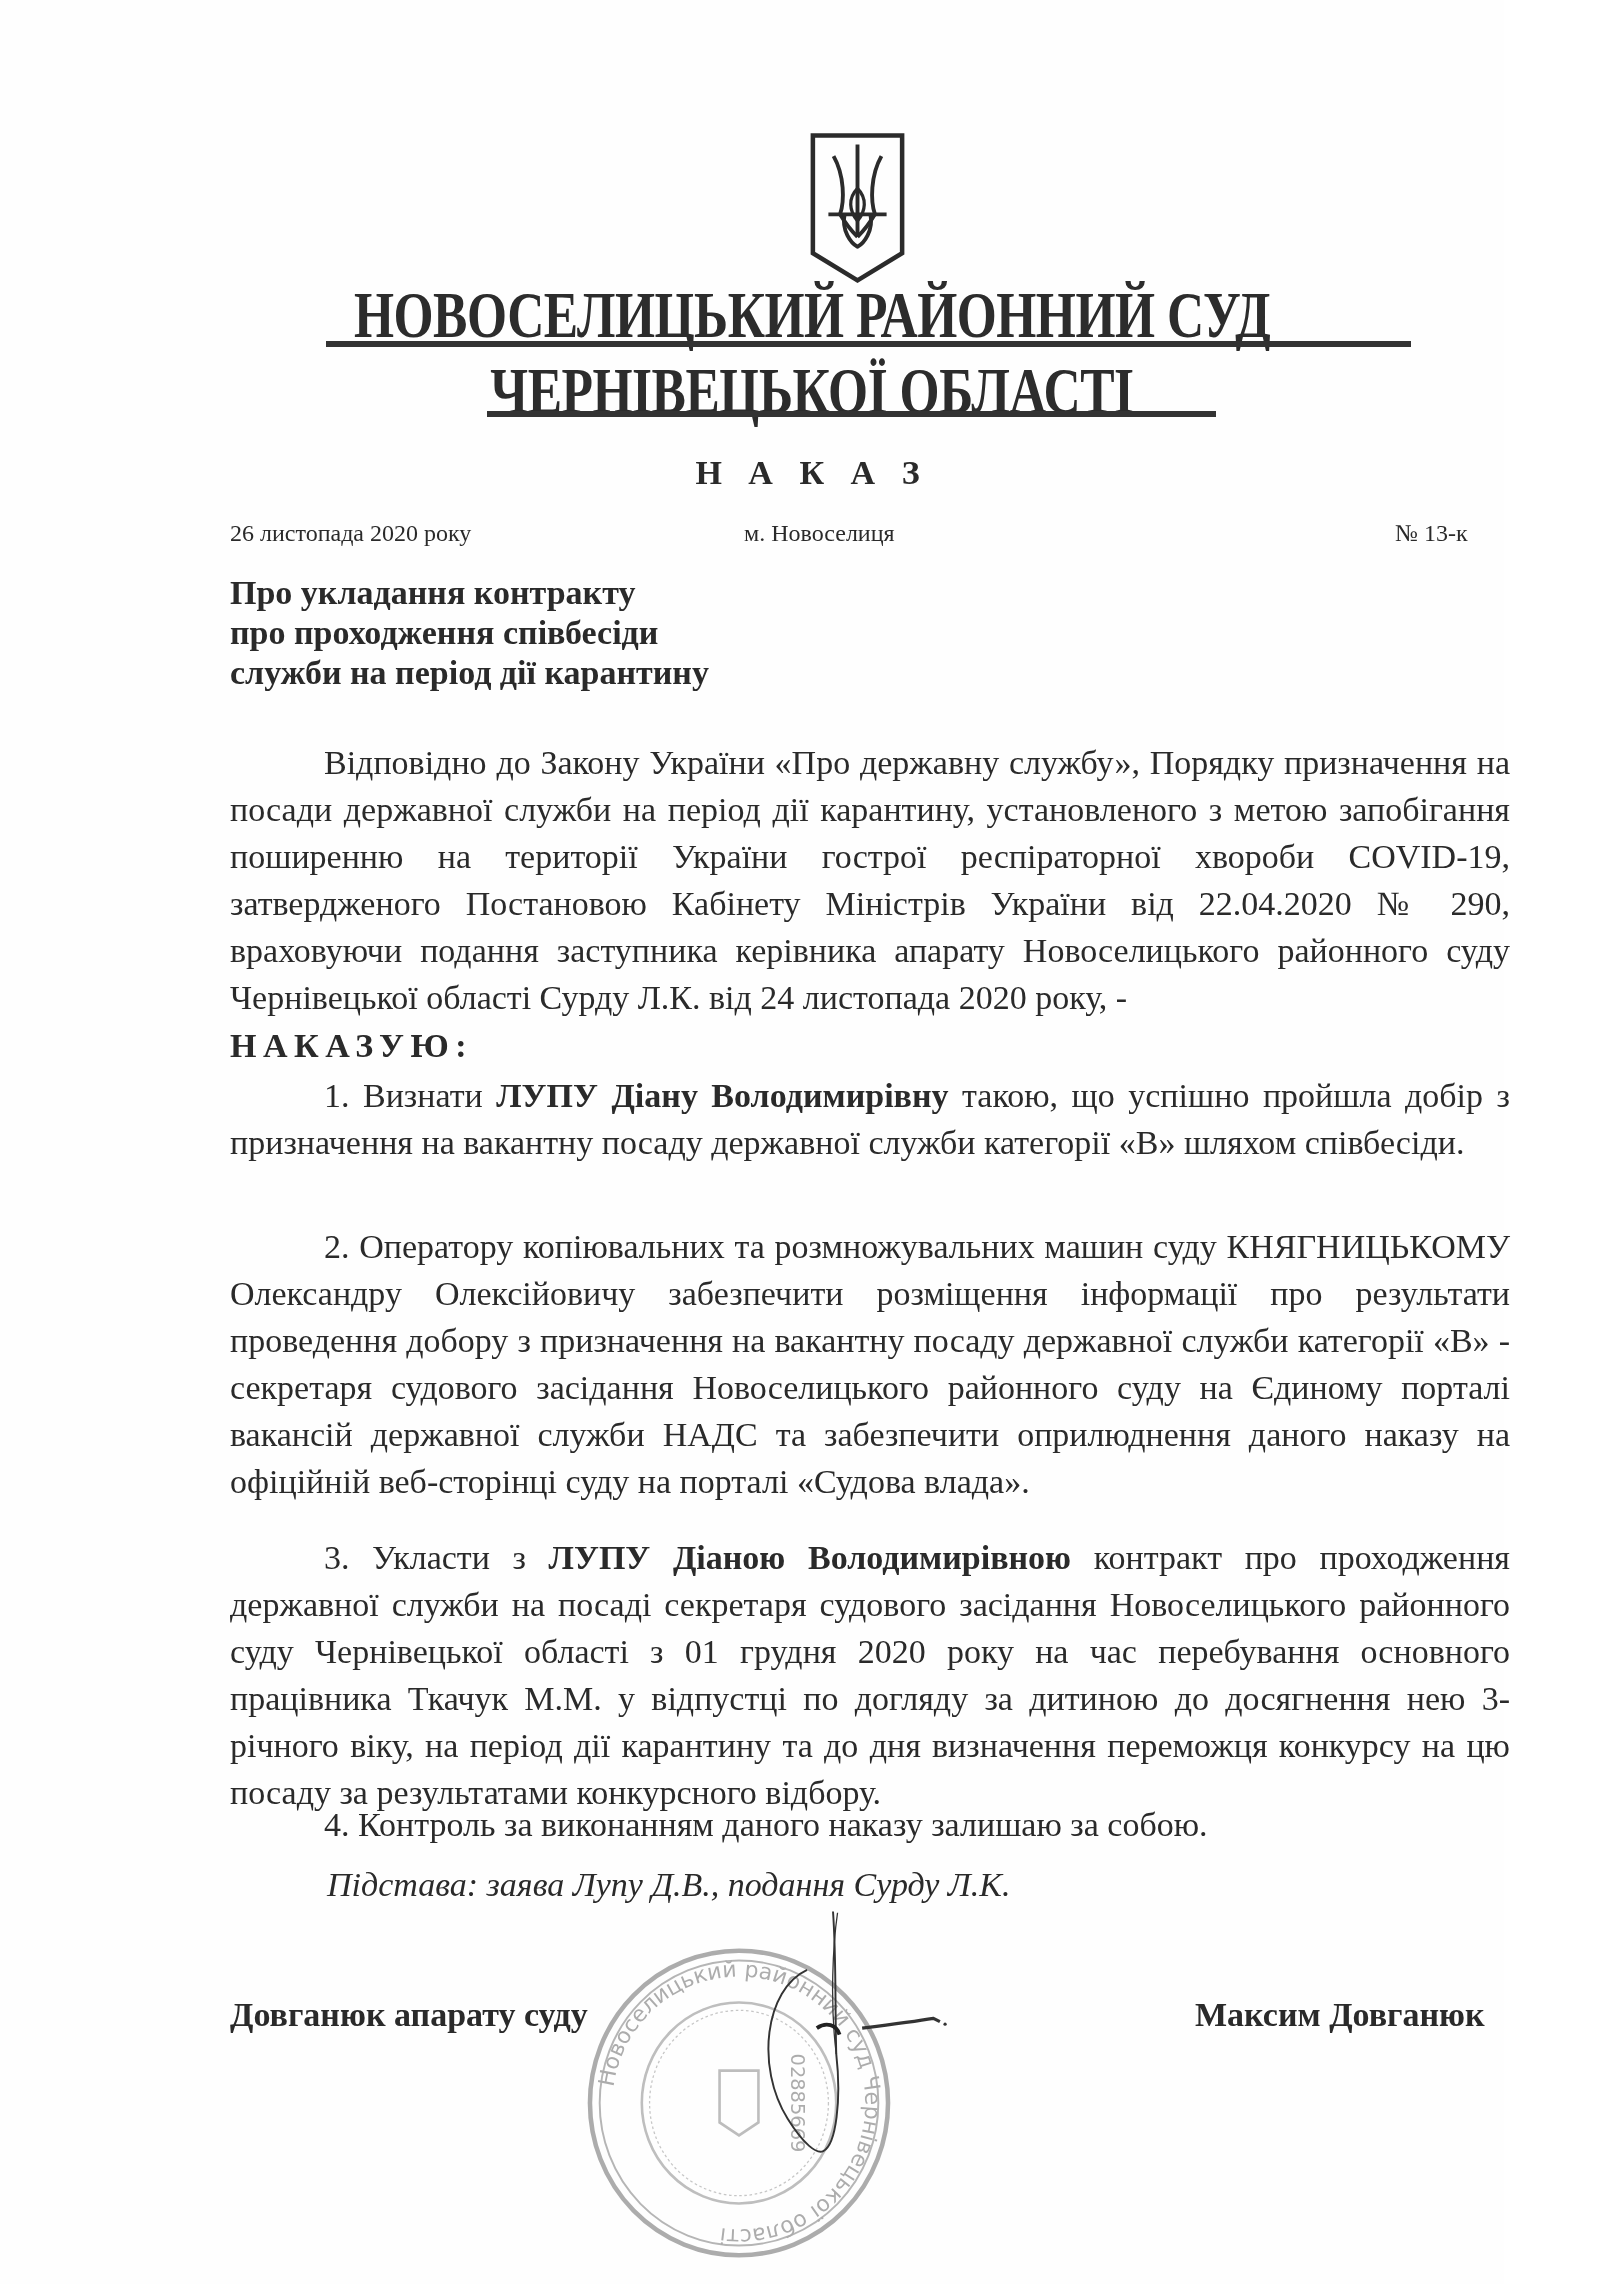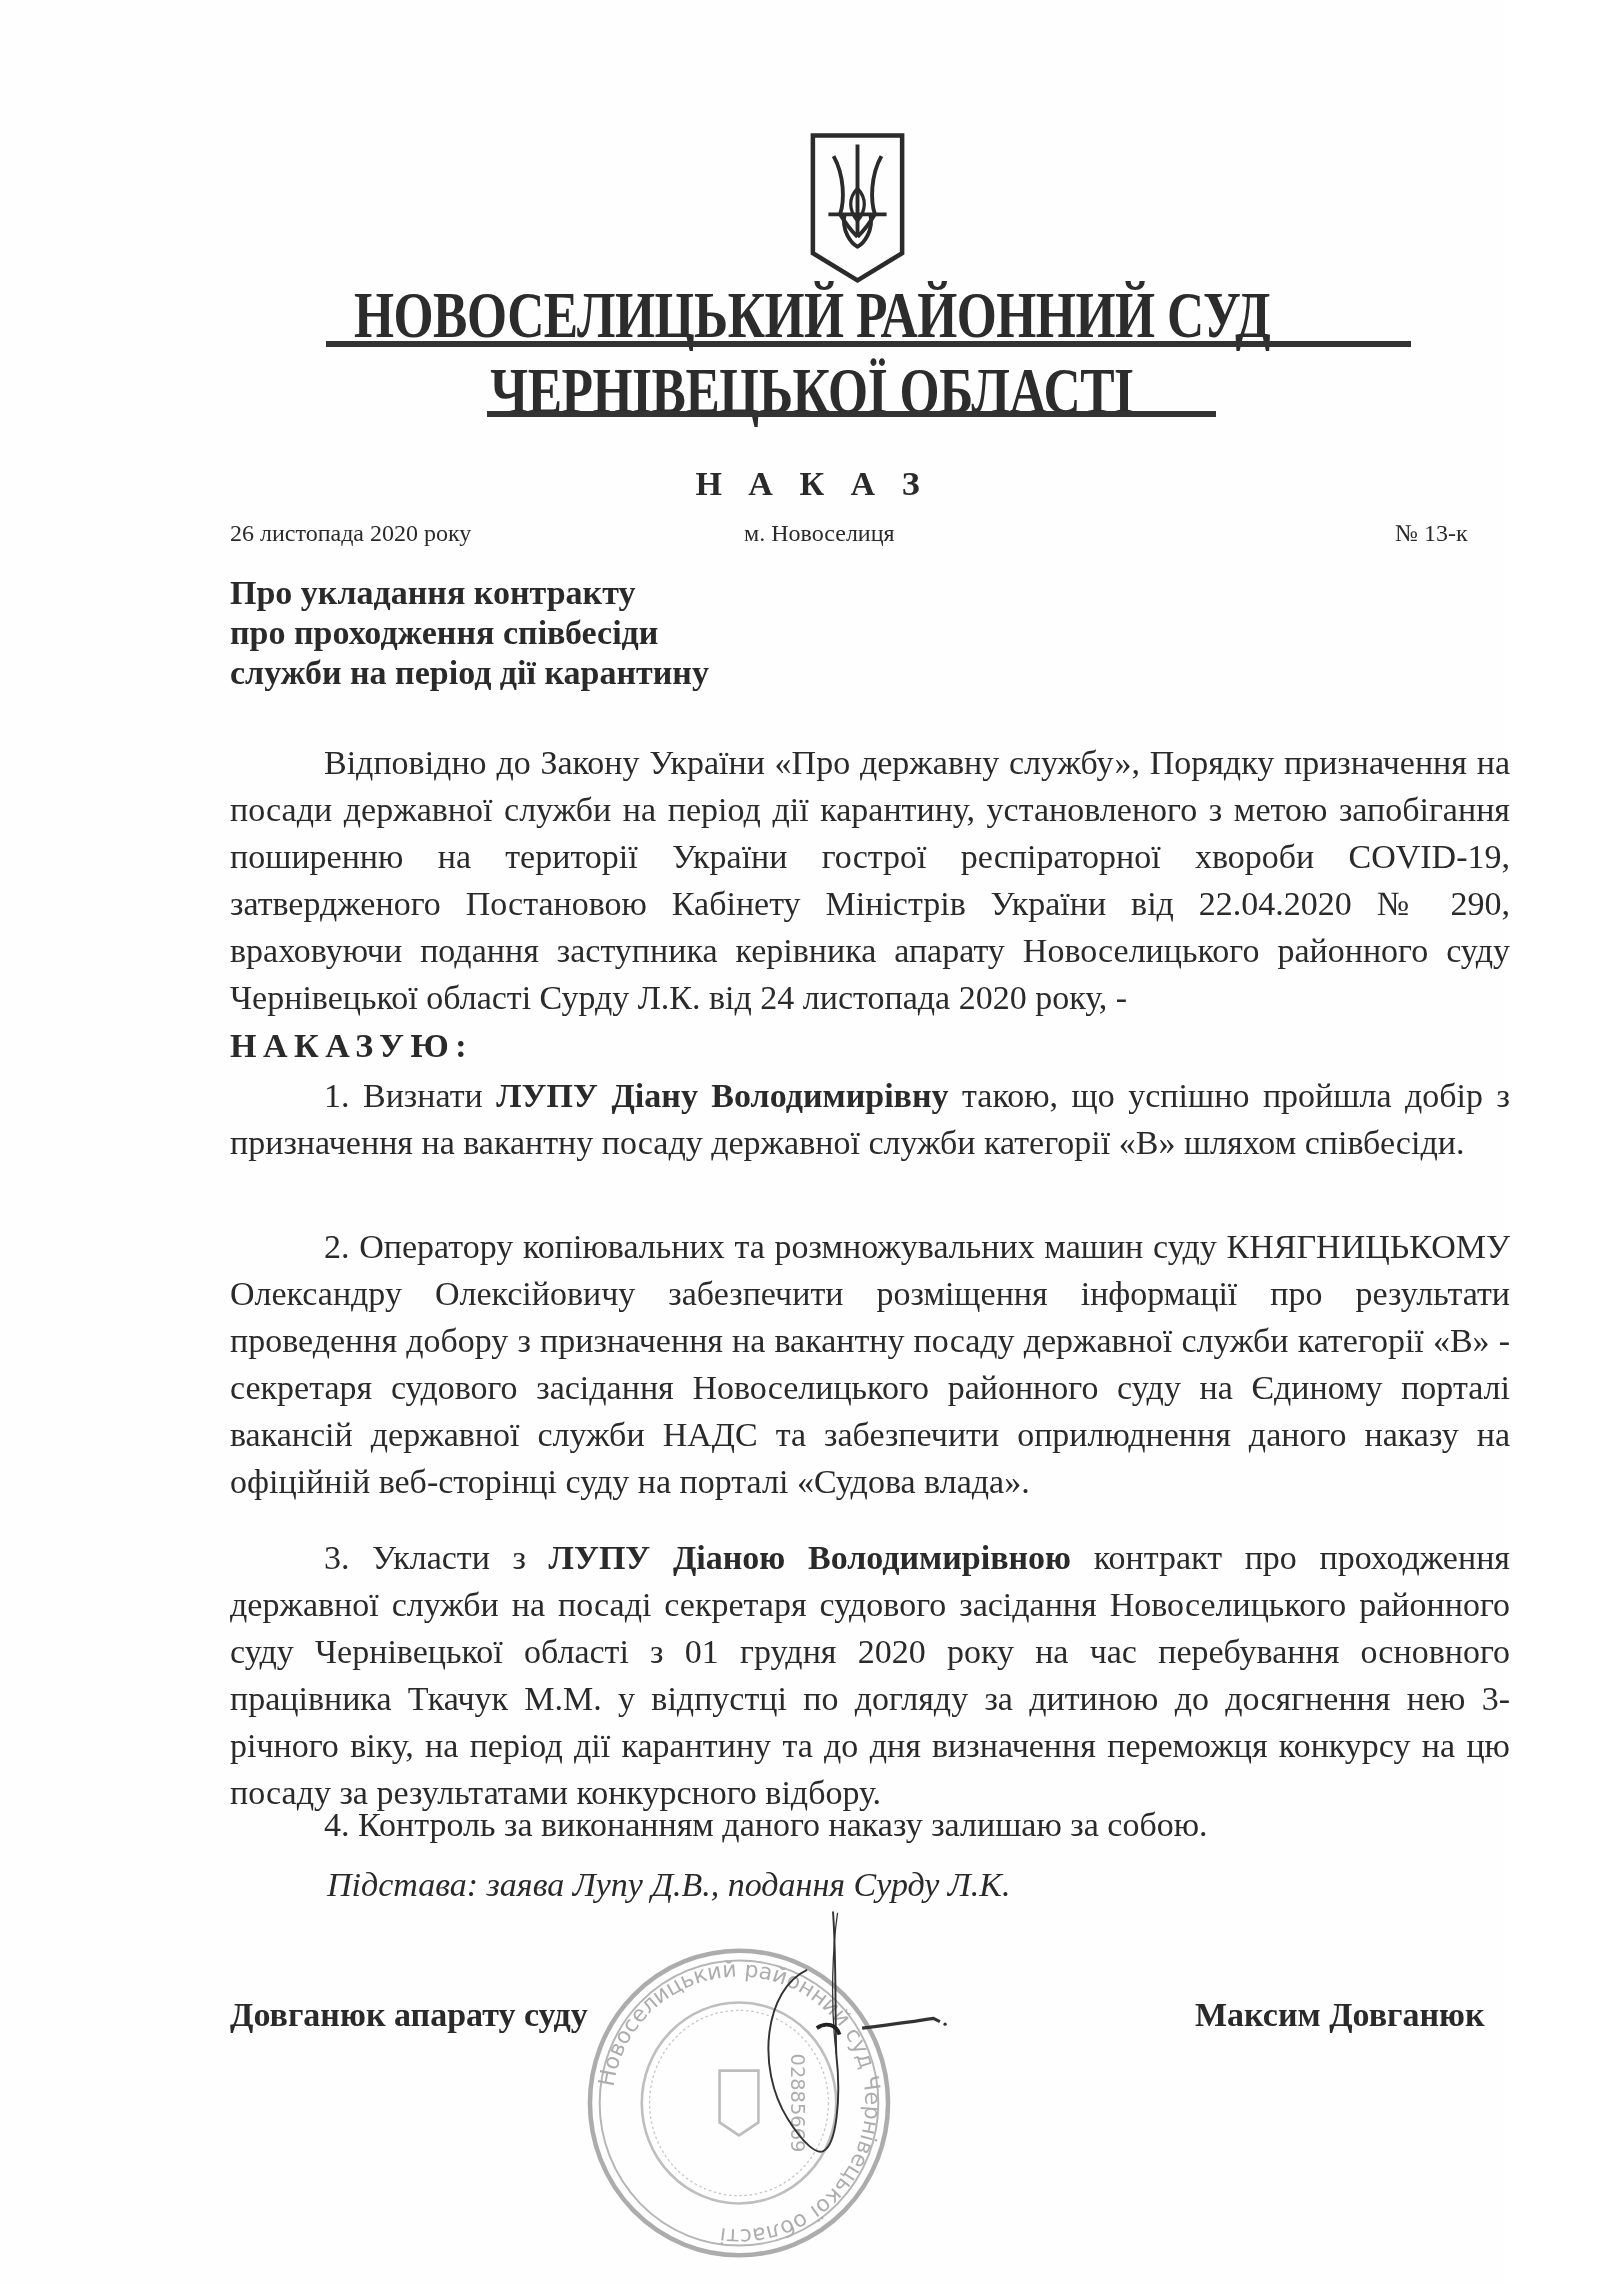--- a/index.html
+++ b/index.html
@@ -20,21 +20,21 @@
     transform: scaleX(0.78); transform-origin: center;
   }
   .court-line1 { top: 277px; }
   .court-line2 { top: 353px; }
   .underline { position: absolute; height: 5.8px; background: #333; }
   .ul1 { left: 326px; width: 1085px; top: 341px; }
   .ul2 { left: 487px; width: 729px; top: 411px; }
 
   .order-title {
     position: absolute; left: 0; width: 1624px; top: 454px; text-align: center;
-    font-weight: bold; font-size: 34px; letter-spacing: 9px; margin-top: 11px;
+    font-weight: bold; font-size: 34px; letter-spacing: 9px;
   }
   .meta-line { position: absolute; top: 520px; font-size: 24px; }
   .meta-date { left: 230px; }
   .meta-city { left: 744px; }
   .meta-num { left: 1383px; margin-left: 12px; }
 
   .subject {
     position: absolute; left: 230px; top: 573px; font-weight: bold; font-size: 34px;
     line-height: 40px;
   }

